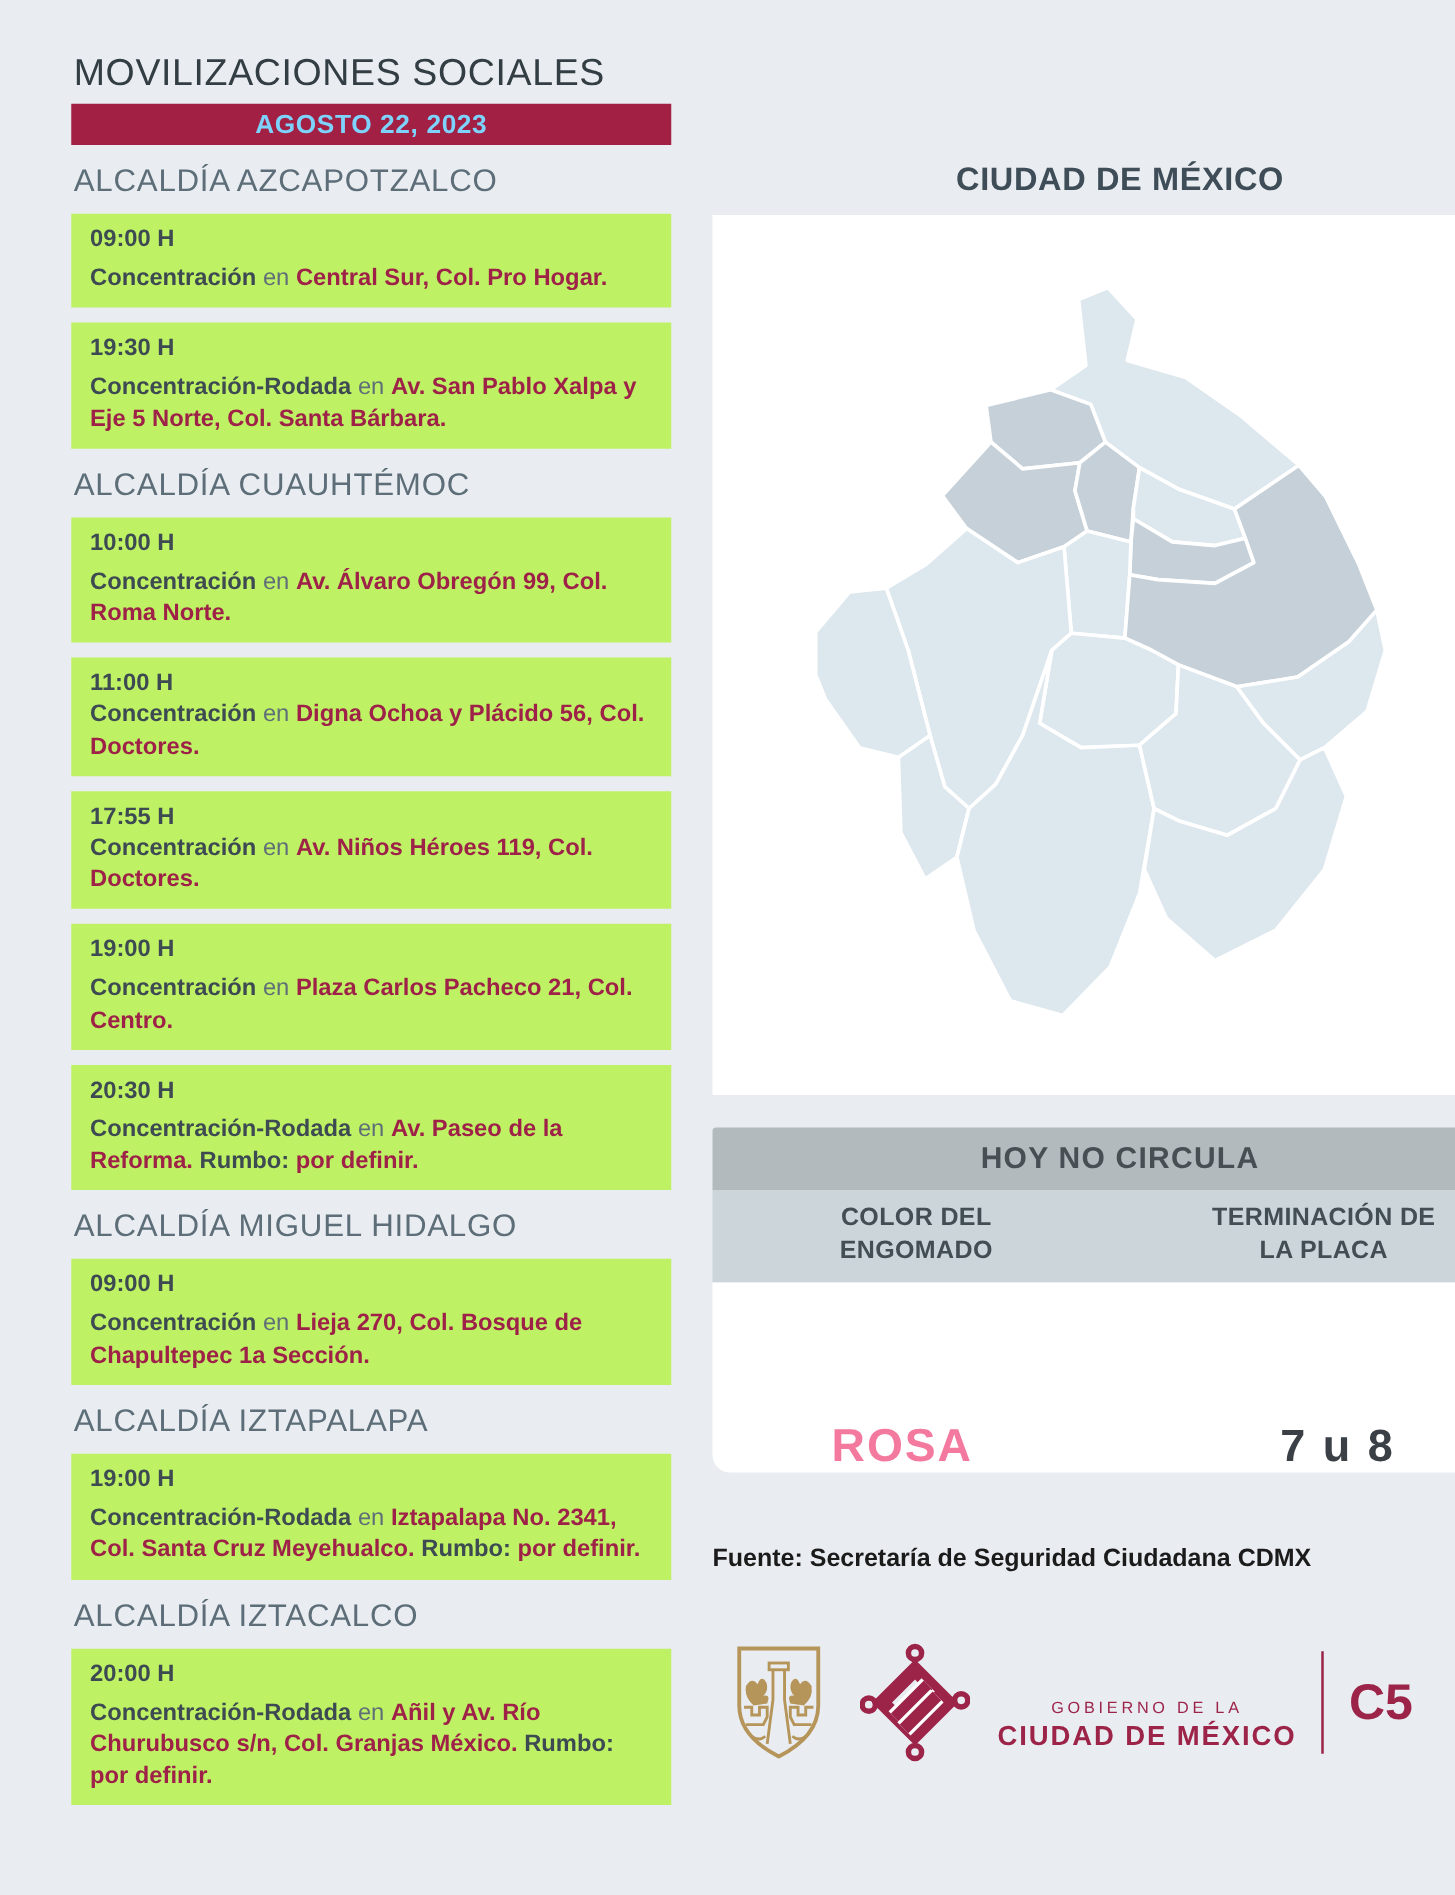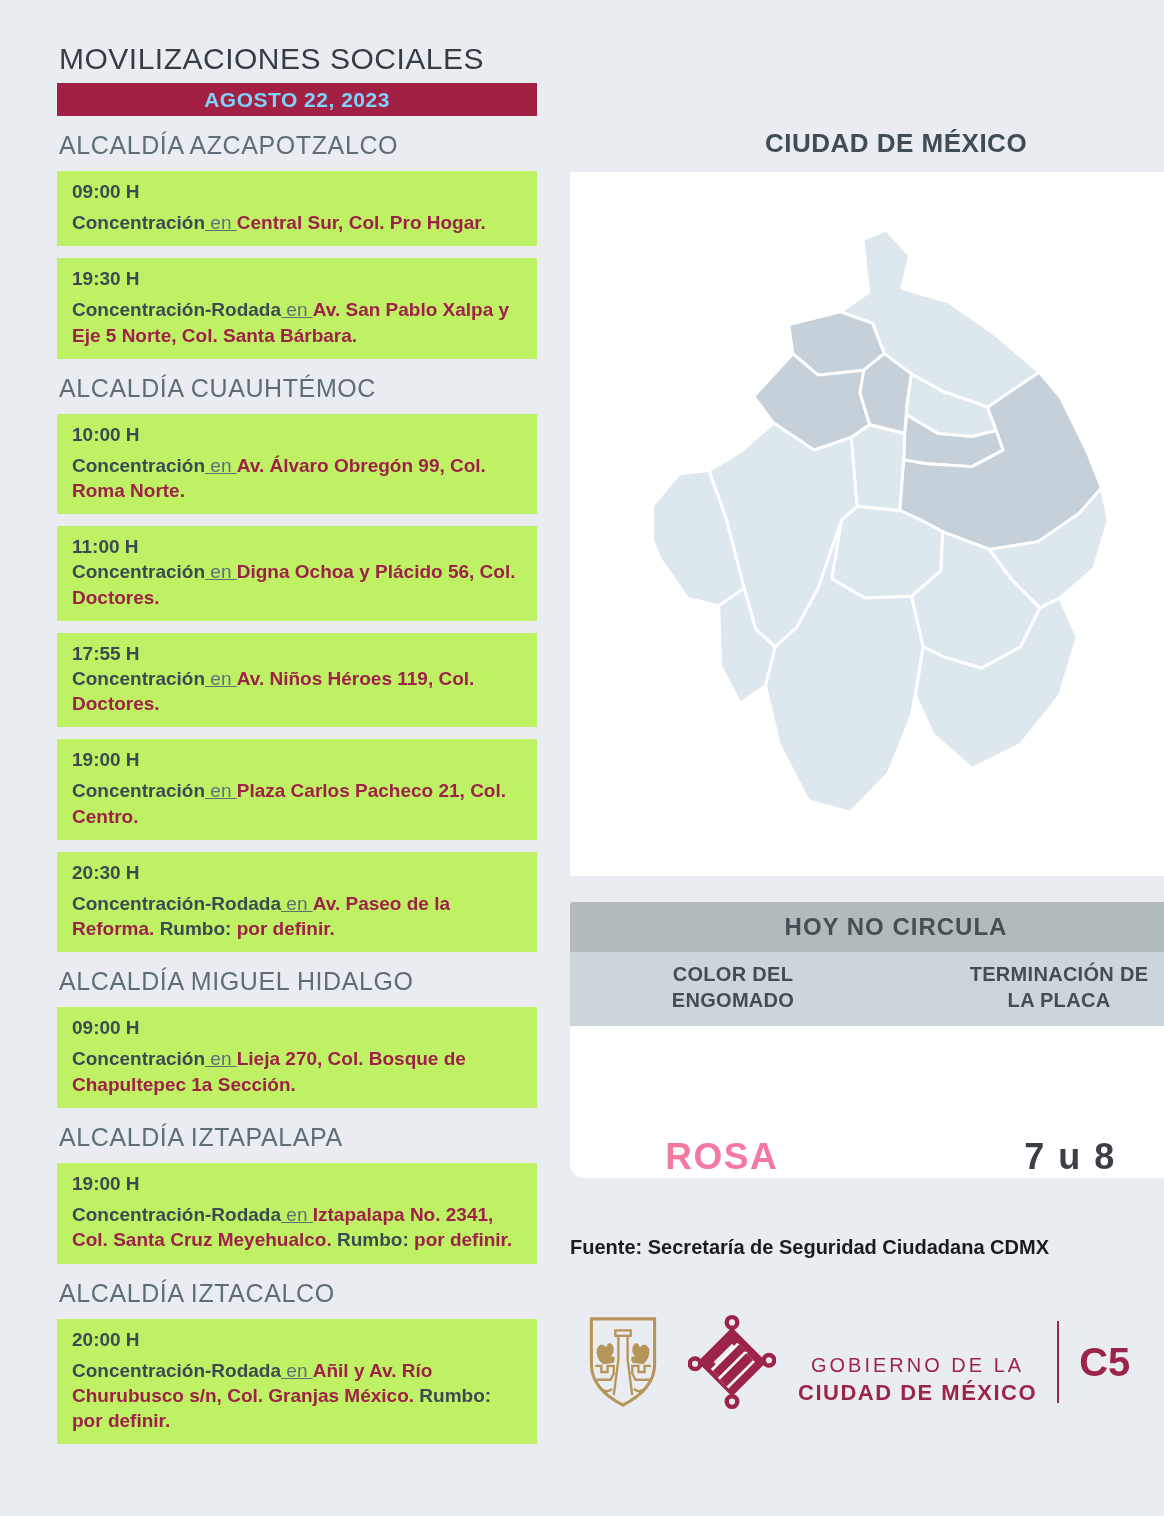--- a/index.html
+++ b/index.html
@@ -33,21 +33,21 @@
     letter-spacing:0.6px;margin:15px 0 11px 2px;white-space:nowrap;
   }
   .event-card{
     background:#bef264;padding:10px 15px 11px;margin-bottom:12px;
     font-size:19px;
   }
   .event-time{font-weight:700;color:var(--dark);margin-bottom:7px;}
   .event-card.tight .event-time{margin-bottom:1px;}
   .event-desc{line-height:1.33;}
   .seg-dark{font-weight:700;color:var(--dark);}
-  .seg-muted{color:var(--muted);text-decoration:underline;}
+  .seg-muted{color:var(--muted);}
   .seg-accent{font-weight:700;color:var(--accent);}
 
   .map-title{
     text-align:center;font-size:26px;font-weight:700;color:#3e4d57;
     letter-spacing:0.5px;margin-bottom:13px;
   }
   .map-panel{
     background:#ffffff;height:704px;
     display:flex;justify-content:center;align-items:flex-start;
     padding-top:58px;
@@ -75,21 +75,21 @@
     color:var(--pink);letter-spacing:1.5px;}
   .hnc-plate{flex:1;text-align:center;font-size:36px;font-weight:700;
     color:var(--plate);letter-spacing:2px;}
 
   .fuente{margin-top:58px;font-weight:700;font-size:20px;color:#1b1b1b;}
 
   .logos-row{margin-top:48px;display:flex;align-items:center;padding-left:16px;}
   .shield-logo{flex:none;}
   .cdmx-logo{flex:none;margin-left:28px;}
   .gob-text{margin-left:22px;text-align:center;}
-  .gob-line1{font-size:20px;letter-spacing:3px;color:var(--maroon);white-space:nowrap;margin-top:36px;}
+  .gob-line1{font-size:13px;letter-spacing:3px;color:var(--maroon);white-space:nowrap;margin-top:36px;}
   .gob-line2{font-size:22px;font-weight:700;letter-spacing:1.5px;color:var(--maroon);white-space:nowrap;margin-top:3px;}
   .logo-divider{width:2px;height:82px;background:var(--maroon);margin-left:20px;flex:none;}
   .c5-label{margin-left:20px;font-size:40px;font-weight:700;color:var(--maroon);}
 </style>
 </head>
 <body>
 
 <div class="left-col">
   <h1 class="page-title">MOVILIZACIONES SOCIALES</h1>
   <div class="date-banner">AGOSTO 22, 2023</div>

